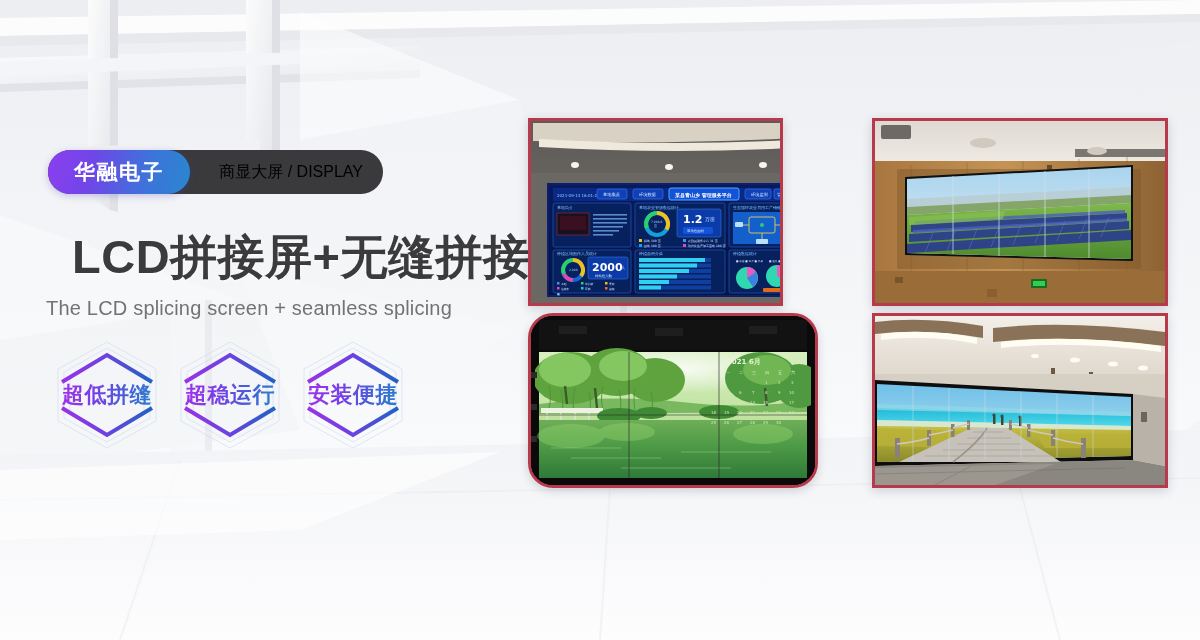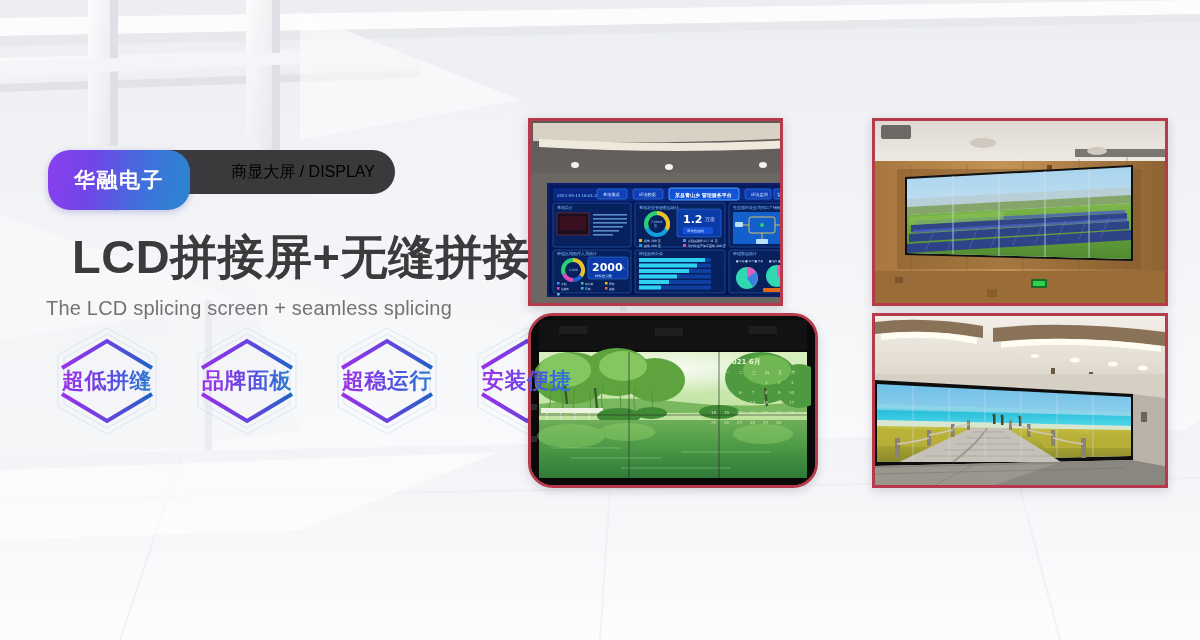--- a/index.html
+++ b/index.html
@@ -14,27 +14,27 @@
   .bg { position:absolute; inset:0; overflow:hidden;
         background:linear-gradient(160deg,#fbfbfc 0%,#f1f2f5 35%,#e9eaee 60%,#f7f8fa 100%); }
   .bg svg { position:absolute; inset:0; width:1200px; height:640px; }
 
   
   .left { position:absolute; left:0; top:0; width:530px; height:640px; }
 
   
   .badge-row { position:absolute; left:48px; top:150px; display:flex; align-items:stretch; height:44px; }
   .badge-dark {
-    position:absolute; left:12px; top:0; height:44px; width:335px;
+    position:absolute; left:0; top:0; height:44px; width:335px;
     background:#3a3a3d; border-radius:22px;
     display:flex; align-items:center; justify-content:flex-end;
     padding-right:20px; z-index:1;
   }
   .badge-brand {
-    position:relative; z-index:2; height:60px; padding:0 26px;
+    position:relative; z-index:2; height:44px; padding:0 26px;
     border-radius:22px;
     background:linear-gradient(100deg,#8b3ff0 0%,#7145e8 30%,#3c74da 70%,#2a86cf 100%);
     display:flex; align-items:center; justify-content:flex-end;
     box-shadow:0 2px 7px rgba(70,60,180,.28);
   }
   .badge-brand-label { color:#fff; font-size:21px; font-weight:bold; letter-spacing:1.5px; white-space:nowrap; }
 
   
   .headline {
     position:absolute; left:44px; top:231px;
@@ -42,21 +42,21 @@
     letter-spacing:.5px; white-space:nowrap; line-height:1.1;
     text-shadow:0 1px 2px rgba(255,255,255,.8);
     margin-left:28px;
   }
   .subhead {
     position:absolute; left:46px; top:297px;
     font-size:20px; color:#737373; letter-spacing:.2px; white-space:nowrap;
   }
 
   
-  .features { position:absolute; left:48px; top:322px; display:flex; gap:22px; }
+  .features { position:absolute; left:48px; top:336px; display:flex; gap:5px; }
   .feature { position:relative; width:118px; height:118px; display:flex; align-items:center; justify-content:center; }
   .feature svg { position:absolute; left:0; top:0; width:118px; height:118px; }
   .feature-label {
     position:relative; z-index:3; font-size:22px; font-weight:bold; letter-spacing:.5px;
     white-space:nowrap;
     background:linear-gradient(95deg,#a132e8 0%,#7a3ee6 35%,#3f63d8 75%,#2d7fcc 100%);
     -webkit-background-clip:text; background-clip:text;
     -webkit-text-fill-color:transparent; color:#6a42d8;
   }
 
@@ -166,32 +166,20 @@
           <polygon points="59,6 108,33 108,85 59,112 10,85 10,33"></polygon>
           <polygon points="59,12 102,36 102,82 59,106 16,82 16,36"></polygon>
           <polygon points="59,18 96,39 96,79 59,100 22,79 22,39"></polygon>
         </g>
         <polyline points="14,46 59,19 104,46" fill="none" stroke="url(#hx1)" stroke-width="4" stroke-linejoin="miter"></polyline>
         <polyline points="14,72 59,99 104,72" fill="none" stroke="url(#hx1)" stroke-width="4" stroke-linejoin="miter"></polyline>
       </svg>
       <span class="feature-label">超低拼缝</span>
     </div>
 
-    <div class="feature">
-      <svg viewBox="0 0 118 118">
-        <g fill="none" stroke="#c8d6ef" stroke-width="1" opacity=".55">
-          <polygon points="59,6 108,33 108,85 59,112 10,85 10,33"></polygon>
-          <polygon points="59,12 102,36 102,82 59,106 16,82 16,36"></polygon>
-          <polygon points="59,18 96,39 96,79 59,100 22,79 22,39"></polygon>
-        </g>
-        <polyline points="14,46 59,19 104,46" fill="none" stroke="url(#hx1)" stroke-width="4"></polyline>
-        <polyline points="14,72 59,99 104,72" fill="none" stroke="url(#hx1)" stroke-width="4"></polyline>
-      </svg>
-      <span class="feature-label">品牌面板</span>
-    </div>
 
     <div class="feature">
       <svg viewBox="0 0 118 118">
         <g fill="none" stroke="#c8d6ef" stroke-width="1" opacity=".55">
           <polygon points="59,6 108,33 108,85 59,112 10,85 10,33"></polygon>
           <polygon points="59,12 102,36 102,82 59,106 16,82 16,36"></polygon>
           <polygon points="59,18 96,39 96,79 59,100 22,79 22,39"></polygon>
         </g>
         <polyline points="14,46 59,19 104,46" fill="none" stroke="url(#hx1)" stroke-width="4"></polyline>
         <polyline points="14,72 59,99 104,72" fill="none" stroke="url(#hx1)" stroke-width="4"></polyline>

